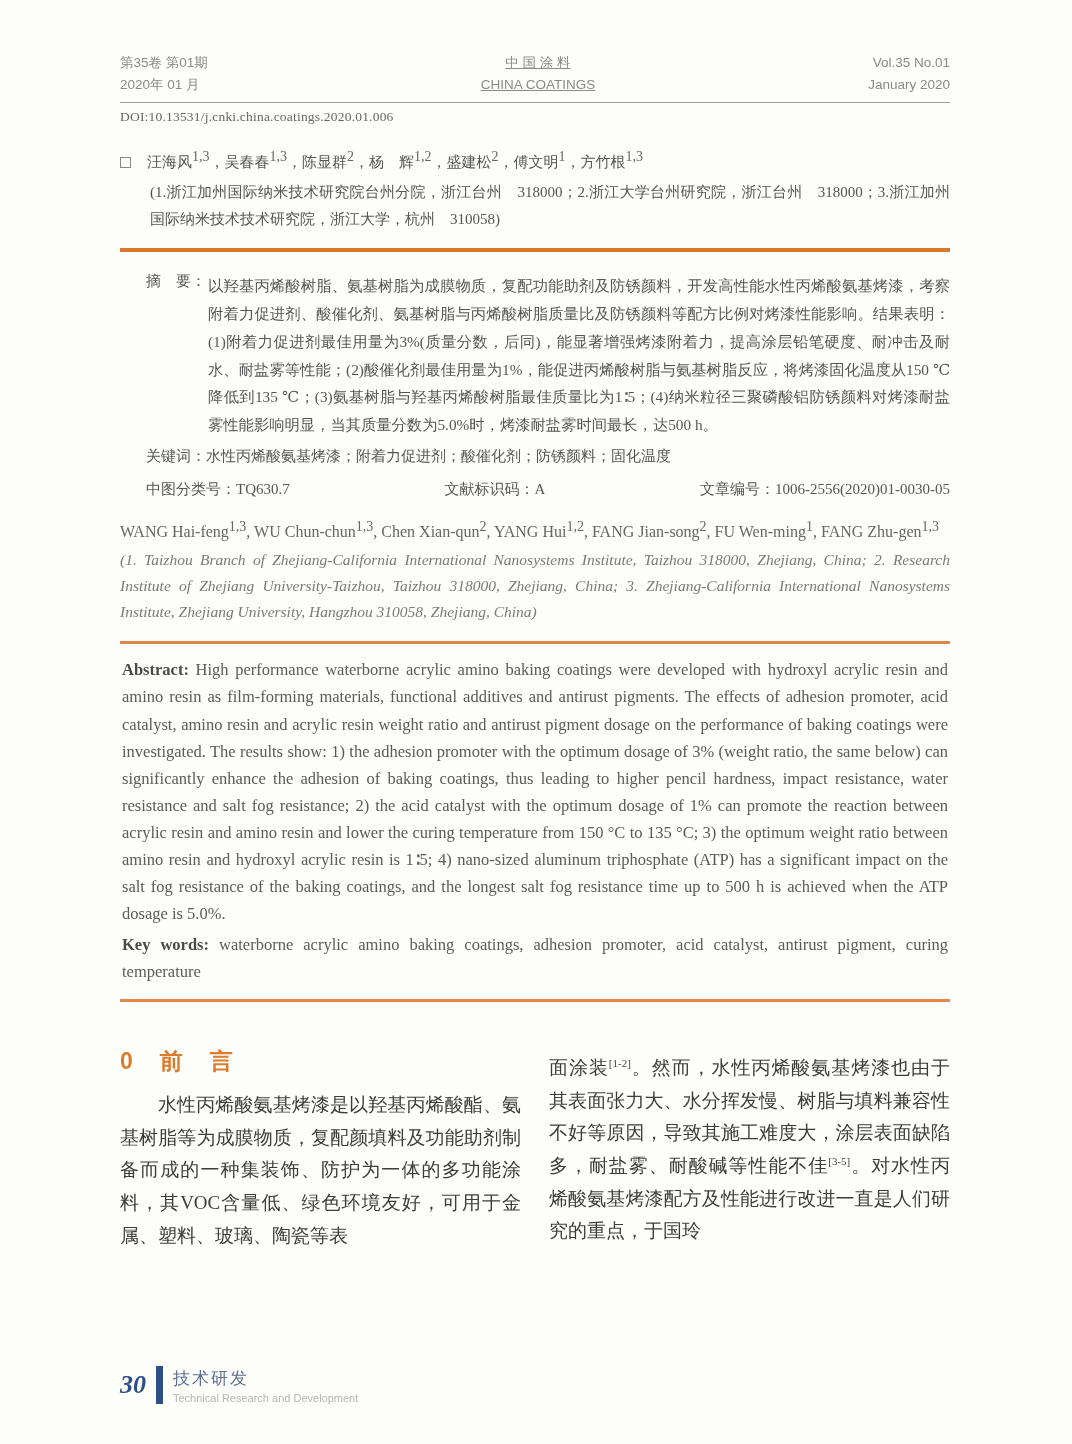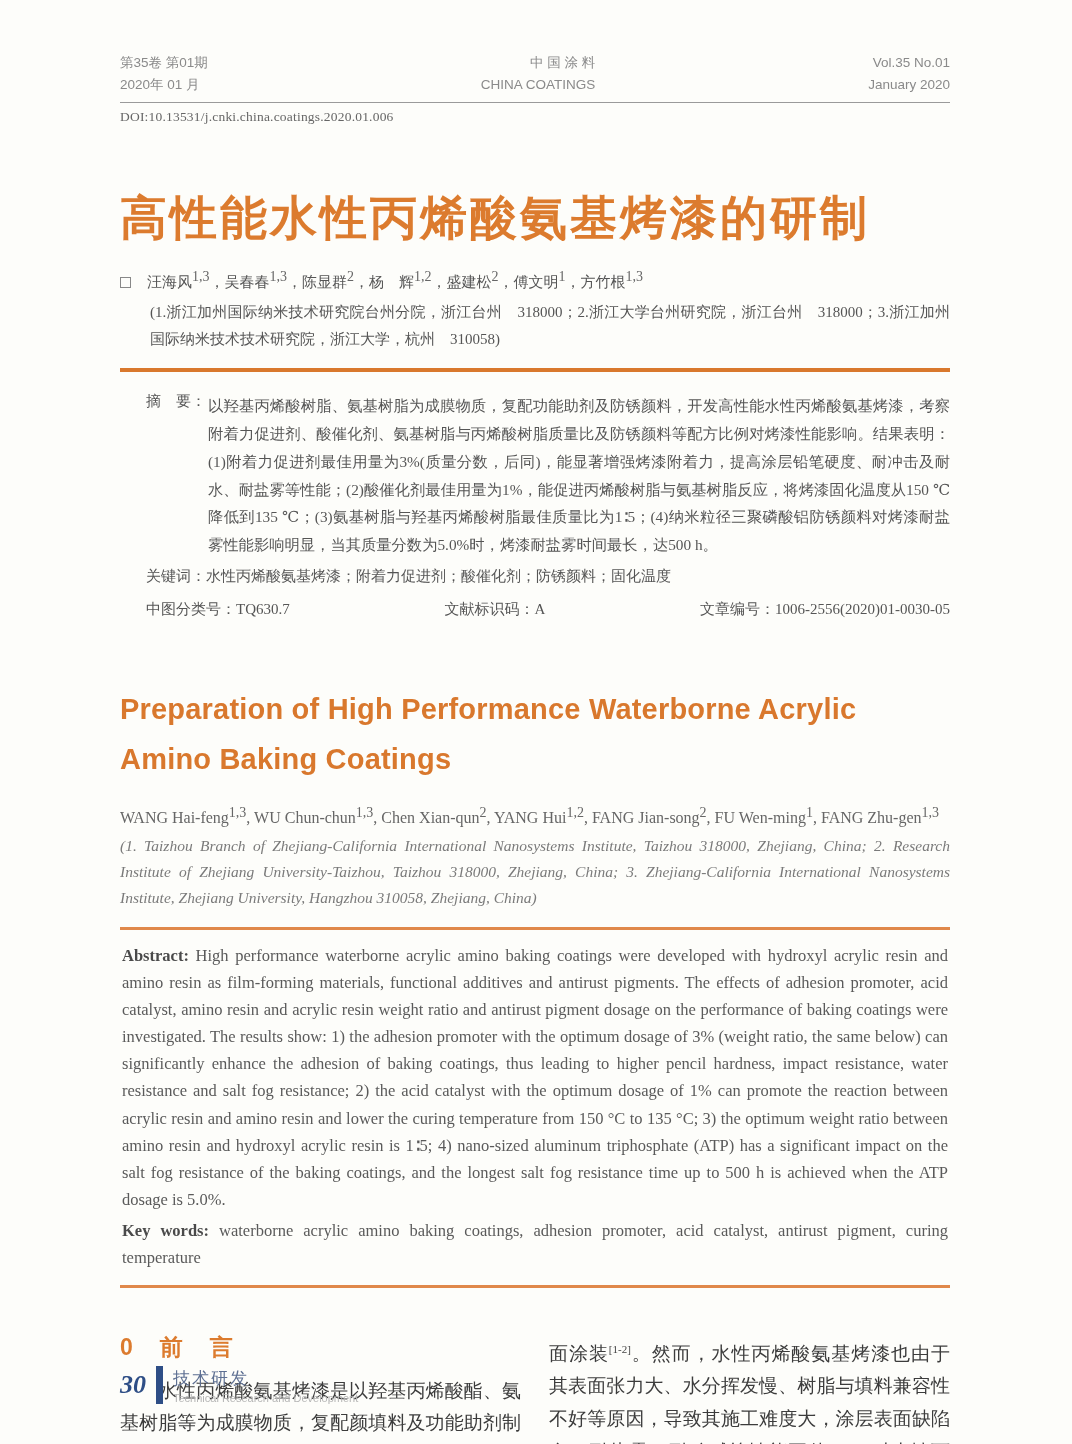--- a/index.html
+++ b/index.html
@@ -12,21 +12,21 @@
   .content { margin:0 122px 0 120px; }
 
   
   .jheader {
     display:flex; justify-content:space-between; align-items:flex-start;
     padding-top:52px; color:#8a8a8a; font-size:13.5px; line-height:1.65;
     font-family:"Liberation Sans","DejaVu Sans",sans-serif;
     border-bottom:0;
   }
   .jheader .col { white-space:nowrap; }
-  .jheader .center { text-align:right; }
+  .jheader .center { text-align:center;text-decoration:underline; }
   .jheader .right { text-align:right; }
   .header-rule { border-top:1.5px solid #9a9a9a; margin-top:5px; }
   .doi { font-size:13.5px; color:#666; margin-top:6px; letter-spacing:0.2px;
          font-family:"Liberation Serif","DejaVu Serif",serif; }
 
   
   .title-cn {
     margin-top:66px; color:#dc7b2e; font-weight:bold; font-size:47px;
     letter-spacing:3px; line-height:1.15;
     font-family:"Liberation Sans","DejaVu Sans",sans-serif;
@@ -112,21 +112,20 @@
         <div>CHINA COATINGS</div>
       </div>
       <div class="col right">
         <div>Vol.35  No.01</div>
         <div>January 2020</div>
       </div>
     </div>
     <div class="header-rule"></div>
     <div class="doi">DOI:10.13531/j.cnki.china.coatings.2020.01.006</div>
 
-    <h1 class="title-cn">高性能水性丙烯酸氨基烤漆的研制</h1>
 
     <p class="authors-cn">
       <span class="sq"></span><span></span><span>汪海风</span><sup>1,3</sup><span>，</span><span>吴春春</span><sup>1,3</sup><span>，</span><span>陈显群</span><sup>2</sup><span>，</span><span>杨　辉</span><sup>1,2</sup><span>，</span><span>盛建松</span><sup>2</sup><span>，</span><span>傅文明</span><sup>1</sup><span>，</span><span>方竹根</span><sup>1,3</sup>
     </p>
 
     <p class="affil-cn">(1.浙江加州国际纳米技术研究院台州分院，浙江台州　318000；2.浙江大学台州研究院，浙江台州　318000；3.浙江加州国际纳米技术技术研究院，浙江大学，杭州　310058)</p>
 
     <div class="rule-orange"></div>
 
     <div class="abstract-cn">
@@ -135,21 +134,20 @@
     </div>
 
     <p class="kw-cn"><span>关键词：</span><span>水性丙烯酸氨基烤漆；附着力促进剂；酸催化剂；防锈颜料；固化温度</span></p>
 
     <div class="meta-cn">
       <span>中图分类号：TQ630.7</span>
       <span>文献标识码：A</span>
       <span>文章编号：1006-2556(2020)01-0030-05</span>
     </div>
 
-    <h2 class="title-en">Preparation of High Performance Waterborne Acrylic Amino Baking Coatings</h2>
 
     <p class="authors-en">
       <span></span><span>WANG Hai-feng</span><sup>1,3</sup><span>, </span><span>WU Chun-chun</span><sup>1,3</sup><span>, </span><span>Chen Xian-qun</span><sup>2</sup><span>, </span><span>YANG Hui</span><sup>1,2</sup><span>, </span><span>FANG Jian-song</span><sup>2</sup><span>, </span><span>FU Wen-ming</span><sup>1</sup><span>, </span><span>FANG Zhu-gen</span><sup>1,3</sup>
     </p>
 
     <p class="affil-en">(1. Taizhou Branch of Zhejiang-California International Nanosystems Institute, Taizhou 318000, Zhejiang, China; 2. Research Institute of Zhejiang University-Taizhou, Taizhou 318000, Zhejiang, China; 3. Zhejiang-California International Nanosystems Institute, Zhejiang University, Hangzhou 310058, Zhejiang, China)</p>
 
     <div class="abs-box">
       <p><span class="blab">Abstract:</span><span> High performance waterborne acrylic amino baking coatings were developed with hydroxyl acrylic resin and amino resin as film-forming materials, functional additives and antirust pigments. The effects of adhesion promoter, acid catalyst, amino resin and acrylic resin weight ratio and antirust pigment dosage on the performance of baking coatings were investigated. The results show: 1) the adhesion promoter with the optimum dosage of 3% (weight ratio, the same below) can significantly enhance the adhesion of baking coatings, thus leading to higher pencil hardness, impact resistance, water resistance and salt fog resistance; 2) the acid catalyst with the optimum dosage of 1% can promote the reaction between acrylic resin and amino resin and lower the curing temperature from 150 °C to 135 °C; 3) the optimum weight ratio between amino resin and hydroxyl acrylic resin is 1∶5; 4) nano-sized aluminum triphosphate (ATP) has a significant impact on the salt fog resistance of the baking coatings, and the longest salt fog resistance time up to 500 h is achieved when the ATP dosage is 5.0%.</span></p>
       <p class="kwline"><span class="blab">Key words:</span><span> waterborne acrylic amino baking coatings, adhesion promoter, acid catalyst, antirust pigment, curing temperature</span></p>

